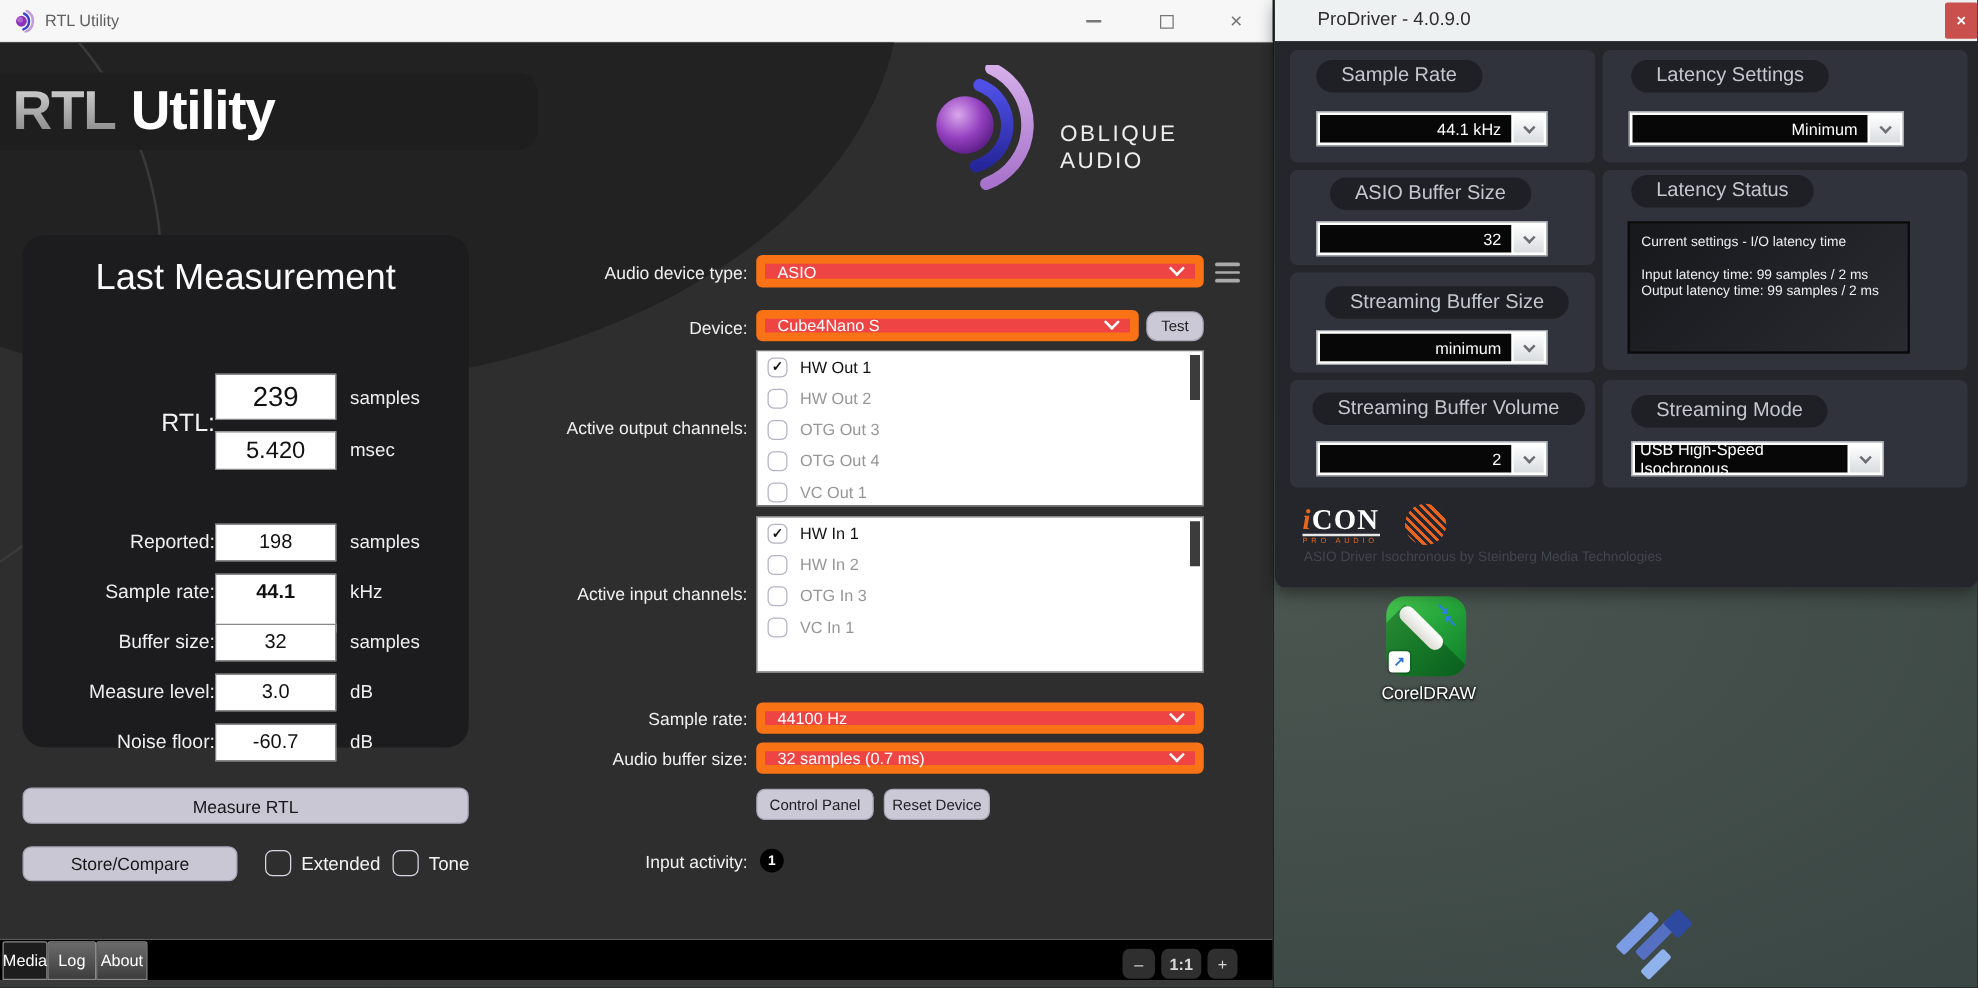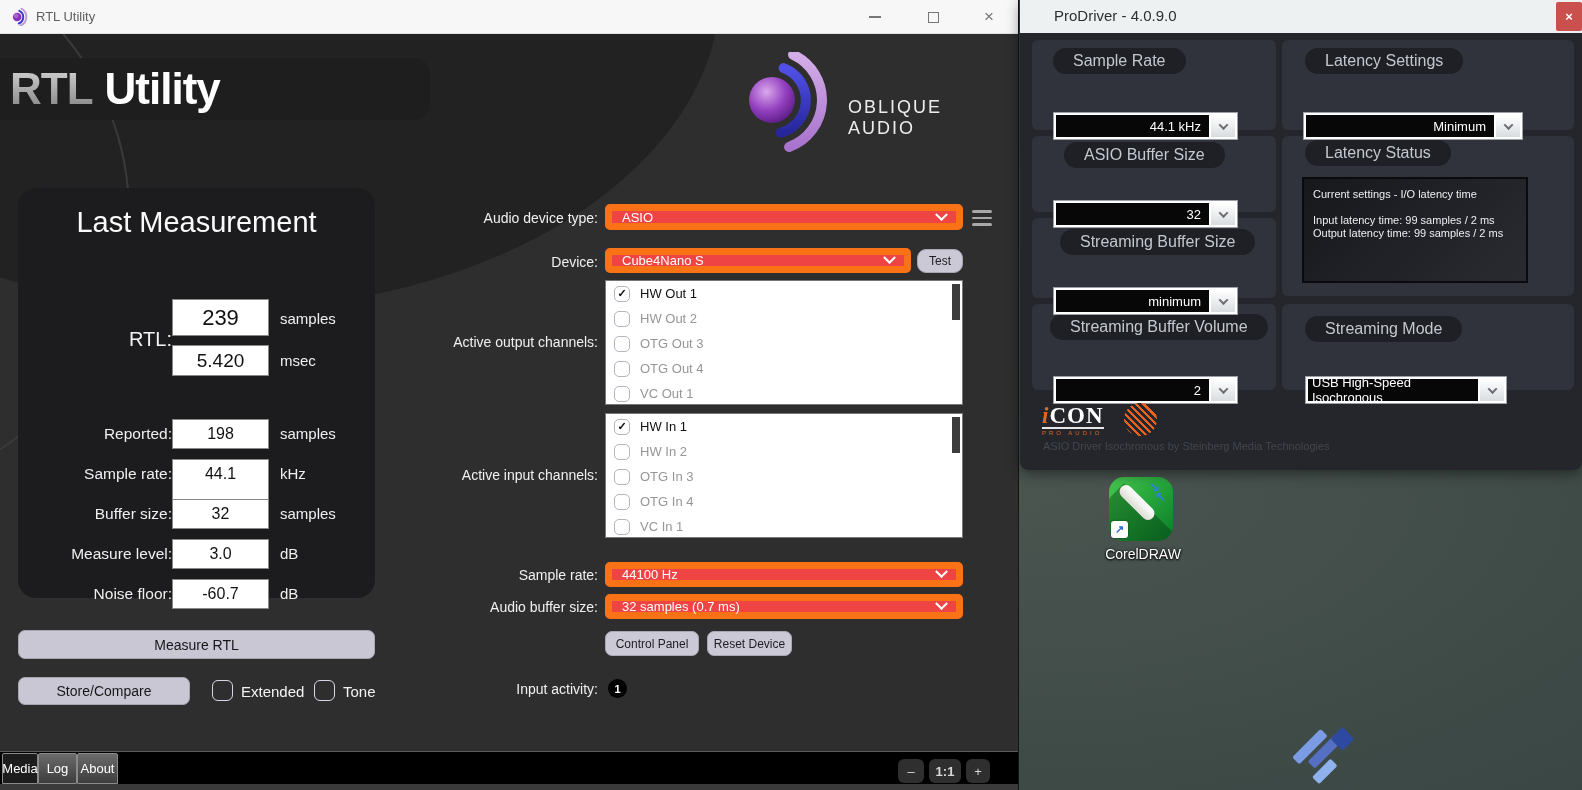--- a/index.html
+++ b/index.html
@@ -68,21 +68,21 @@
   .rtl-bottomstrip { position:absolute; left:0; top:784px; width:100%; height:6px; background:#3a3a3a; }
 
   
   .pd-win { position:absolute; left:1020px; top:0; width:562px; height:470px; box-shadow:0 4px 14px rgba(0,0,0,.45); border-radius:0 0 8px 8px; }
   .pd-titlebar { position:absolute; left:0; top:0; width:100%; height:33px; background:#eef1f2; }
   .pd-title { position:absolute; left:34px; top:7px; font-size:15px; color:#2f2f2f; }
   .pd-close { position:absolute; left:536px; top:2px; width:26px; height:29px; background:#c9504c; color:#fff; font-size:13px; font-weight:bold; display:flex; align-items:center; justify-content:center; border-radius:2px; }
   .pd-body { position:absolute; left:0; top:33px; width:100%; height:437px; background:#24262c; border-radius:0 0 8px 8px; }
   .pd-panel { position:absolute; background:#30333b; border-radius:6px; }
   .pd-pill { position:absolute; background:#1e2026; border-radius:15px; padding:4px 20px; color:#c3c7ce; font-size:16px; white-space:nowrap; }
-  .pd-combo { position:absolute; height:28px; background:#fff; border:1px solid #9aa0a6; display:flex; padding:2px;margin-top:23px; }
+  .pd-combo { position:absolute; height:28px; background:#fff; border:1px solid #9aa0a6; display:flex; padding:2px; }
   .pd-combo .pv { flex:1; background:#070707; color:#fff; font-size:13px; display:flex; align-items:center; justify-content:flex-end; padding:0 8px; }
   .pd-combo .pv.center { justify-content:center; padding:0 4px; }
   .pd-combo .pbtn { width:24px; background:linear-gradient(#ffffff,#d9dde0); display:flex; align-items:center; justify-content:center; margin-left:2px; }
   .pd-chev { width:7px; height:7px; border-right:2px solid #6b6f75; border-bottom:2px solid #6b6f75; transform:rotate(45deg) translate(-1px,-1px); }
   .pd-status { position:absolute; left:282px; top:144px; width:226px; height:106px; background:linear-gradient(135deg,#17181c,#2a2b31); border:2px solid #0b0b0d; color:#eceef0; font-size:11px; line-height:13px; padding:9px 9px; }
   .pd-status .gap { height:13px; }
   .icon-brand { position:absolute; left:22px; top:372px; }
   .icon-word { font-family:"Liberation Serif", serif; font-weight:bold; font-size:23px; letter-spacing:1px; border-bottom:2px solid #e6e6e6; padding-bottom:0; display:inline-block; line-height:22px; }
   .icon-word .i { color:#e8671c; font-style:italic; }
   .icon-word .con { color:#fff; }
@@ -182,21 +182,21 @@
         <div class="lm-box" style="top:111px; height:37px; font-size:22px; line-height:35px;">239</div>
         <div class="lm-unit" style="top:122px;">samples</div>
         <div class="lm-box" style="top:157px; height:31px; font-size:19px; line-height:29px;">5.420</div>
         <div class="lm-unit" style="top:164px;">msec</div>
 
         <div class="lm-label" style="top:237px;">Reported:</div>
         <div class="lm-box" style="top:231px; height:30px; font-size:16px; line-height:28px;text-align:center;">198</div>
         <div class="lm-unit" style="top:237px;">samples</div>
 
         <div class="lm-label" style="top:277px;">Sample rate:</div>
-        <div class="lm-box" style="top:271px; height:47px; font-size:16px; line-height:28px;">44.1</div>
+        <div class="lm-box" style="top:271px; height:47px; font-size:16px; line-height:28px;font-weight:bold;">44.1</div>
         <div class="lm-unit" style="top:277px;">kHz</div>
 
         <div class="lm-label" style="top:317px;">Buffer size:</div>
         <div class="lm-box" style="top:311px; height:30px; font-size:16px; line-height:28px;">32</div>
         <div class="lm-unit" style="top:317px;">samples</div>
 
         <div class="lm-label" style="top:357px;">Measure level:</div>
         <div class="lm-box" style="top:351px; height:30px; font-size:16px; line-height:28px;">3.0</div>
         <div class="lm-unit" style="top:357px;">dB</div>
 
@@ -261,24 +261,20 @@
           <span class="lchk">✓</span>
           <span class="lab">HW In 1</span>
         </div>
         <div class="lrow">
           <span class="lchk"></span>
           <span class="lab">HW In 2</span>
         </div>
         <div class="lrow">
           <span class="lchk"></span>
           <span class="lab">OTG In 3</span>
-        </div>
-        <div class="lrow">
-          <span class="lchk"></span>
-          <span class="lab">OTG In 4</span>
         </div>
         <div class="lrow">
           <span class="lchk"></span>
           <span class="lab">VC In 1</span>
         </div>
         <div class="sb-thumb"></div>
       </div>
 
       <div class="flabel" style="top:533px;">Sample rate:</div>
       <div class="drop" style="left:605px; top:528px; width:358px; height:25px;">

